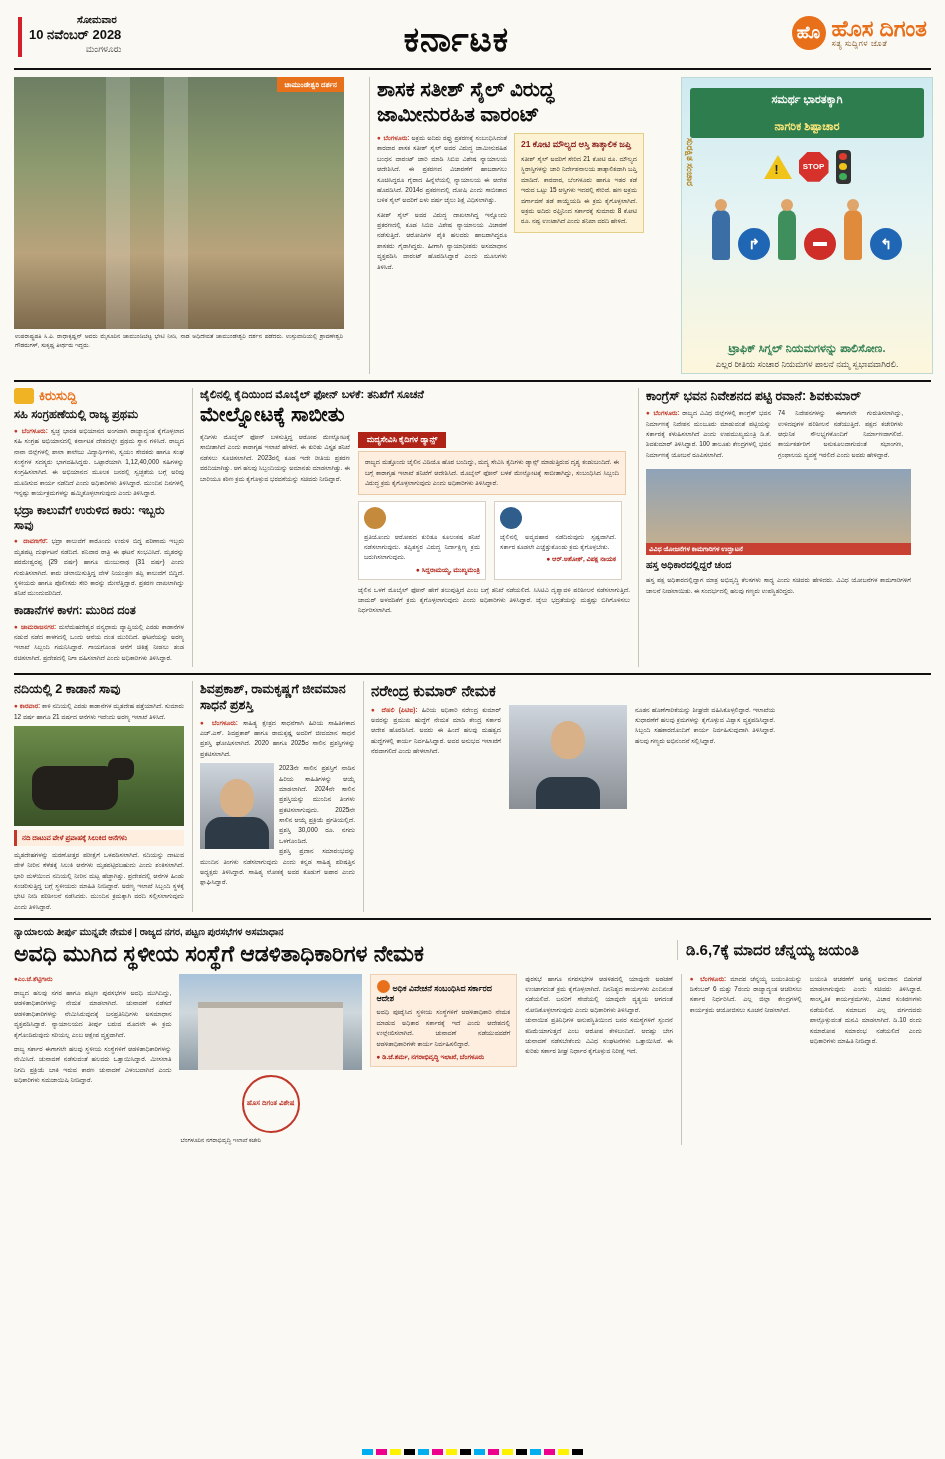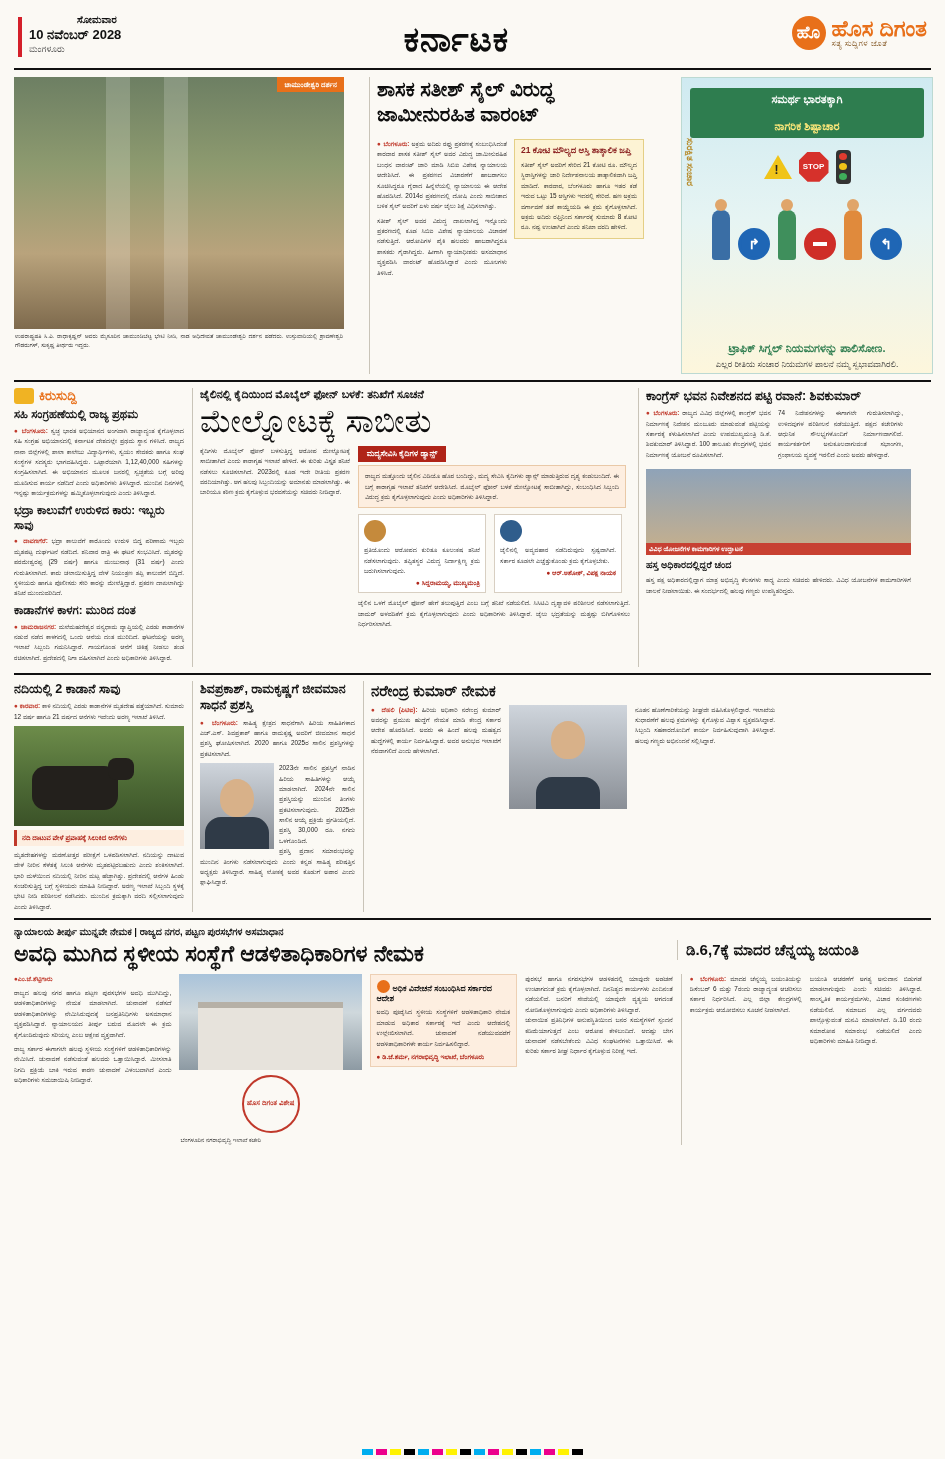--- a/index.html
+++ b/index.html
@@ -12,21 +12,21 @@
   }
   .page{position:relative;width:945px;height:1459px;box-sizing:border-box;padding:0 14px;}
 
   
   .masthead{display:flex;align-items:flex-start;justify-content:space-between;padding:14px 4px 6px 4px;}
   .md-left{display:flex;align-items:flex-start;gap:7px;}
   .md-rule{width:4px;height:40px;background:#d4202a;margin-top:3px;}
   .md-date{line-height:1.25;}
   .md-day{font-size:10px;font-weight:bold;color:#111;margin-left:48px;}
   .md-date-main{font-size:13px;font-weight:bold;color:#111;}
-  .md-city{font-size:9px;color:#444;margin-top:1px;}
+  .md-city{font-size:9px;color:#444;margin-top:1px;text-align:right;}
   .md-title{flex:1;text-align:center;font-size:34px;font-weight:bold;letter-spacing:1px;color:#0d0d0d;padding-top:6px;}
   .logo{display:flex;align-items:center;gap:6px;padding-top:2px;}
   .logo-mark{width:34px;height:34px;border-radius:50%;background:#e8701a;display:flex;align-items:center;justify-content:center;color:#fff;font-size:17px;font-weight:bold;}
   .logo-text{line-height:1.05;}
   .logo-main{font-size:22px;font-weight:bold;color:#e8701a;}
   .logo-sub{font-size:8px;color:#7a4a12;letter-spacing:.5px;}
 
   .hr-dark{border:0;border-top:2px solid #111;margin:2px 0 0 0;}
   .body-txt{font-size:6.4px;line-height:1.62;text-align:justify;color:#1b1b1b;}
   .body-txt p{margin:0 0 4px 0;}
@@ -38,21 +38,21 @@
   .top{display:flex;gap:25px;padding-top:7px;}
   .top-photo{width:330px;}
   .photo-box{position:relative;width:330px;height:252px;background:linear-gradient(180deg,#6d7f63 0%,#8d9a6f 35%,#b9a37c 70%,#7e6a4d 100%);overflow:hidden;}
   .photo-box .pillar{position:absolute;top:0;bottom:0;width:24px;background:rgba(255,255,255,.18);}
   .ph-tag{position:absolute;top:0;right:0;background:#e8701a;color:#fff;font-size:7px;font-weight:bold;padding:3px 7px;text-align:center;line-height:1.3;}
   .fig-cap{font-size:6px;line-height:1.55;color:#222;padding:3px 1px 0 1px;text-align:justify;}
 
   .top-story{width:300px;}
   .h-lead{font-size:20px;font-weight:bold;line-height:1.25;color:#0d0d0d;margin:0 0 6px 0;}
   .lead-cols{display:flex;gap:7px;}
-  .lead-cols .c{width:130px;margin-top:6px;}
+  .lead-cols .c{width:130px;}
   .box-yellow{background:#fdf3d4;border:1px solid #e4cf86;padding:5px 6px;}
   .box-yellow h4{font-size:8.5px;font-weight:bold;margin:0 0 4px 0;color:#8a1f1f;line-height:1.3;}
 
   .top-ad{width:250px;}
   .ad-box{position:relative;width:250px;height:295px;border:1px solid #bcd9d2;background:linear-gradient(180deg,#cfeaf1 0%,#e6f4f3 48%,#fdf6dc 100%);overflow:hidden;}
   .ad-ttl{margin:10px 8px 0 8px;text-align:center;background:#2e7d4f;color:#fff;font-size:11px;font-weight:bold;border-radius:3px;padding:4px 3px;line-height:1.35;}
   .ad-ttl .l2{color:#ffe97a;margin-top:12px;}
   .ad-icons{display:flex;justify-content:center;align-items:center;gap:7px;margin-top:12px;}
   .ic-tri{width:0;height:0;border-left:14px solid transparent;border-right:14px solid transparent;border-bottom:24px solid #f0c419;position:relative;}
   .ic-tri::after{content:"!";position:absolute;left:-3px;top:8px;font-size:12px;font-weight:bold;color:#222;}
@@ -79,21 +79,21 @@
   .cB{width:430px;}
   .cC{width:265px;}
 
   .kirusuddi{display:flex;align-items:center;gap:5px;margin-bottom:3px;}
   .ks-ic{width:20px;height:16px;background:#f0b323;border-radius:3px;}
   .ks-tx{font-size:13px;font-weight:bold;color:#e8701a;}
   .h-small{font-size:11.5px;font-weight:bold;line-height:1.3;margin:2px 0 4px 0;color:#111;}
   .h-mid{font-size:12.5px;font-weight:bold;line-height:1.3;margin:0 0 4px 0;}
 
   .h-mega-sub{font-size:11px;font-weight:bold;margin:0 0 2px 0;}
-  .h-mega{font-size:32px;font-weight:normal;line-height:1.15;margin:0 0 6px 0;color:#0d0d0d;}
+  .h-mega{font-size:20px;font-weight:bold;line-height:1.15;margin:0 0 6px 0;color:#0d0d0d;}
   .mid-box{width:268px;background:#fdeee0;border:1px solid #e9c9a7;padding:5px 6px;box-sizing:border-box;}
   .mid-tag{background:#b02418;color:#fff;font-size:8px;font-weight:bold;text-align:center;padding:3px;line-height:1.3;width:82px;}
   .quote-row{display:flex;gap:8px;margin-top:6px;}
   .quote{width:128px;background:#fff;border:1px solid #d8cfc2;padding:5px;box-sizing:border-box;}
   .q-av{width:22px;height:22px;border-radius:50%;background:#c58a3c;margin-bottom:3px;}
   .q-av.b{background:#2f5d8c;}
   .q-nm{font-size:6.5px;color:#b02418;font-weight:bold;text-align:right;margin-top:3px;}
 
   .photo-sm{width:100%;height:78px;background:linear-gradient(180deg,#8fa3b8,#c9b08a);position:relative;overflow:hidden;}
   .photo-cap-band{position:absolute;left:0;right:0;bottom:0;background:rgba(200,40,30,.82);color:#fff;font-size:6.5px;font-weight:bold;padding:2px 3px;}

